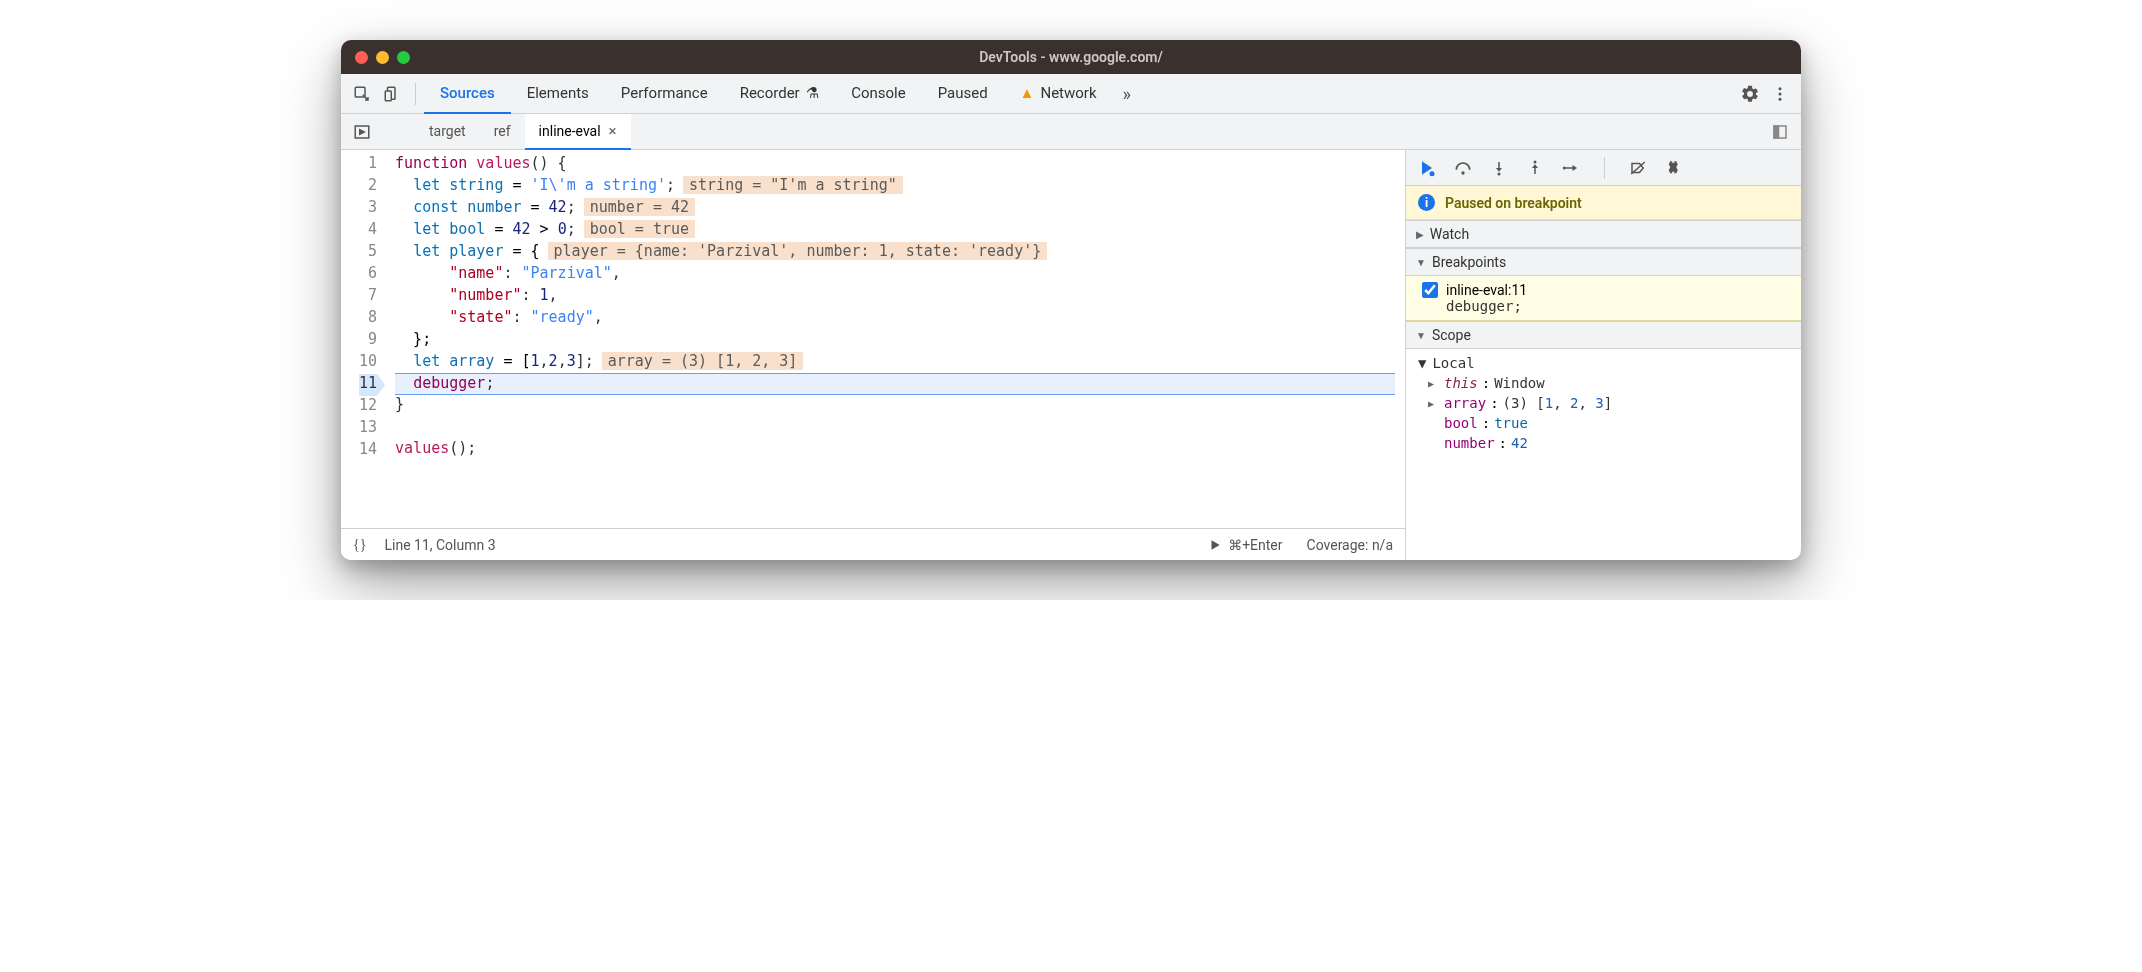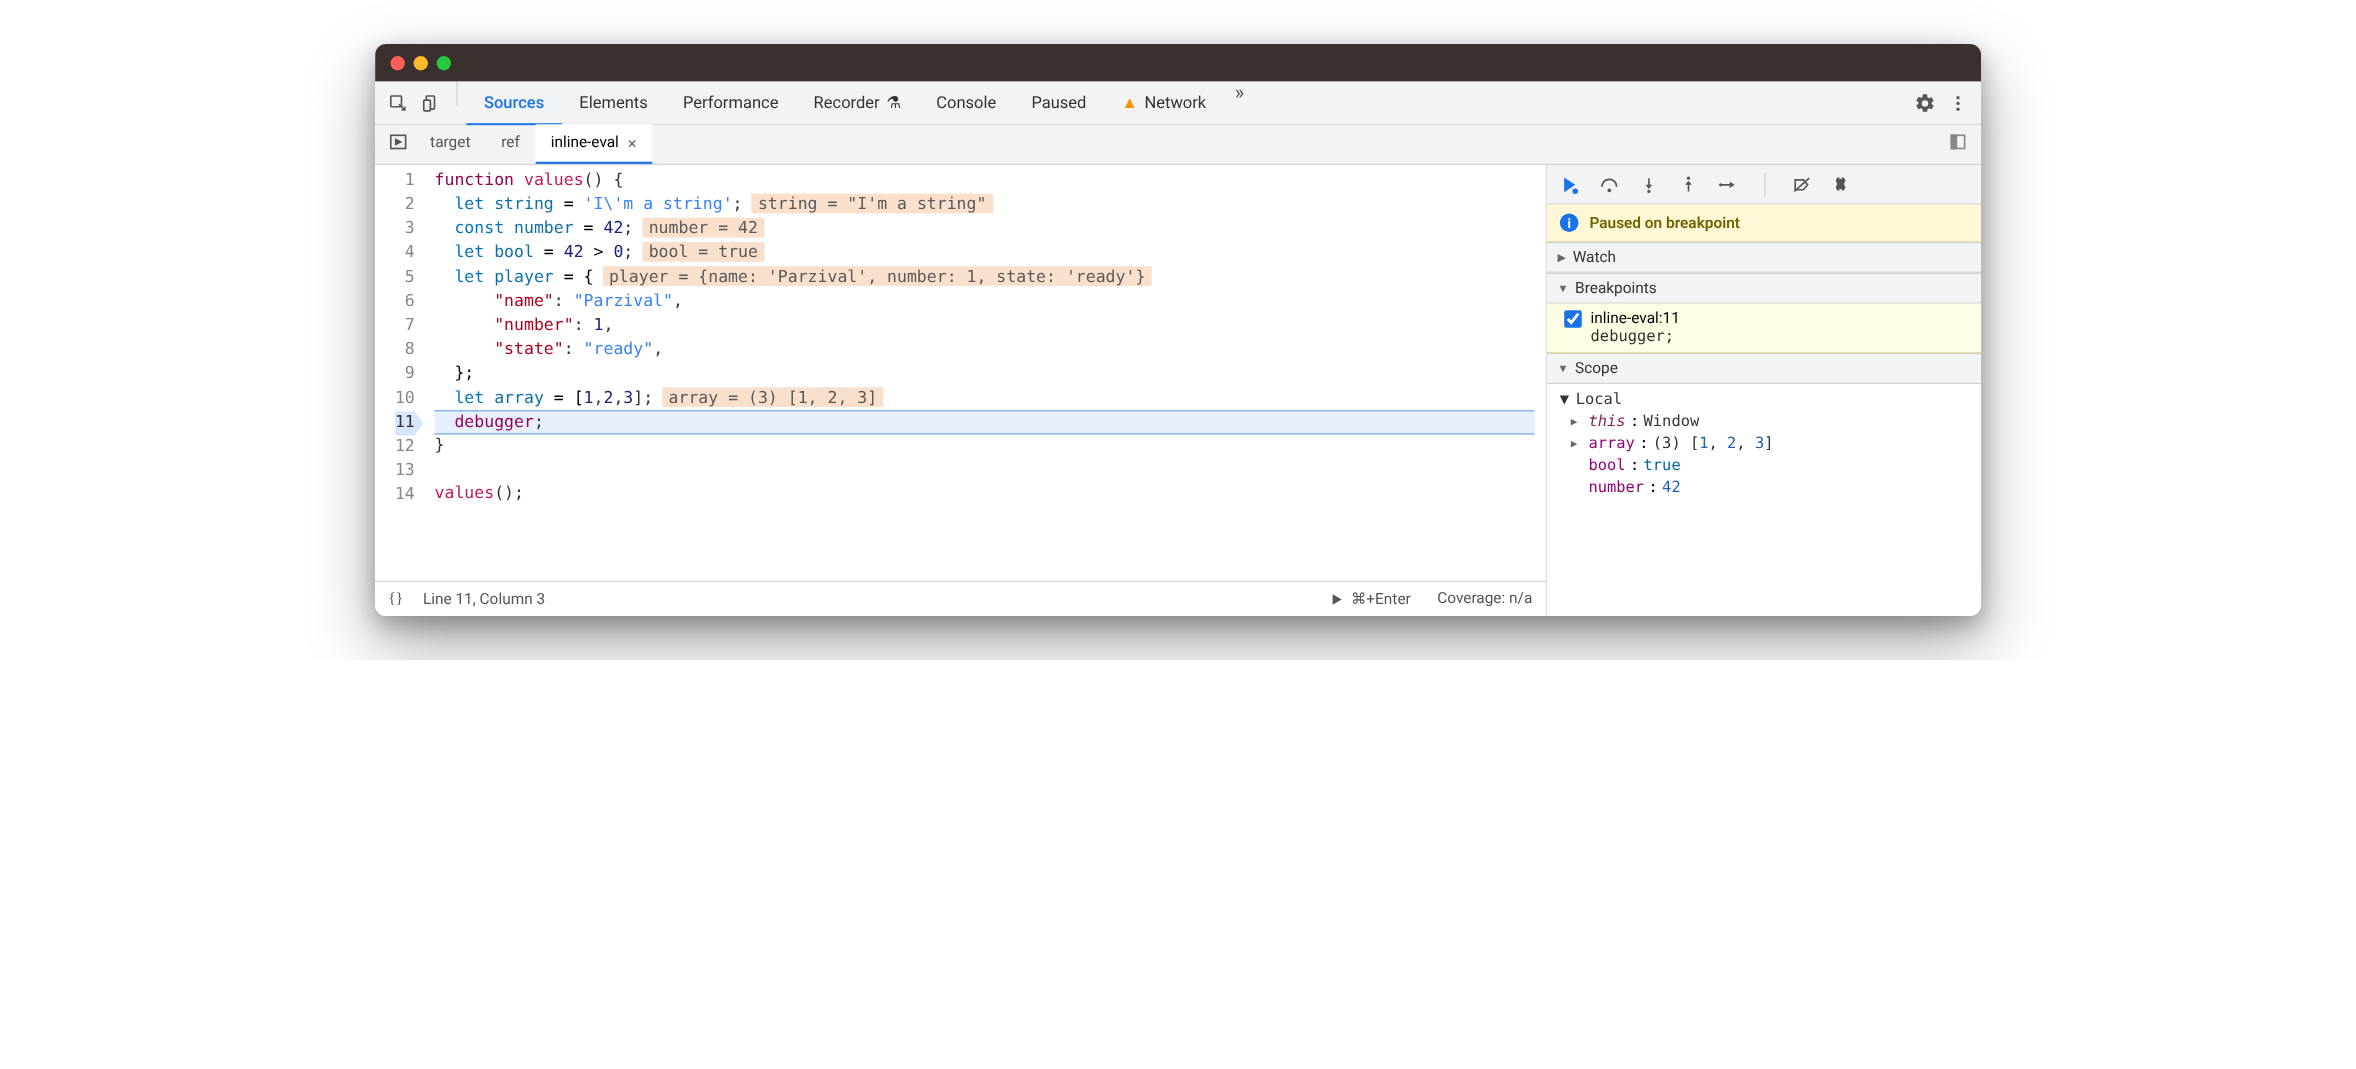--- a/index.html
+++ b/index.html
@@ -37,21 +37,21 @@
   .dot.r { background: #ff5f56; }
   .dot.y { background: #ffbd2e; }
   .dot.g { background: #27c93f; }
   .title-text {
     position: absolute; left:0; right:0; text-align:center;
     font-weight: 600;
   }
   
   .main-tabs {
     display: flex;
-    align-items: flex-start;
+    align-items: center;
     border-bottom: 1px solid #d0d0d0;
     background: #f1f3f4;
     height: 40px;
     padding: 0 6px;
     gap: 0;
   }
   .toolbar-ico {
     width: 30px; height: 40px; display:flex; align-items:center; justify-content:center;
     color: #555;
   }
@@ -66,24 +66,25 @@
     border-bottom: 2px solid transparent;
     gap:6px;
   }
   .maintab.active { color:#1a73e8; border-bottom-color:#1a73e8; font-weight:500; }
   .spacer { flex: 1; }
   .warn-ico { color:#f29900; }
   .lab-ico { color:#333; }
   .more-chevron { padding:0 10px; color:#555; font-size:18px; }
   
   .subrow {
-    display:flex; align-items:flex-end; height:36px;
+    display:flex; align-items:center; height:36px;
     border-bottom:1px solid #d0d0d0;
     padding:0 6px;
     background:#f1f3f4;
+    gap:38px;
   }
   .subrow .left-sub {
     display:flex; align-items:center; flex:1;
   }
   .filetab {
     padding: 0 14px; height:36px; display:flex; align-items:center;
     color:#555; font-size:14px; cursor:pointer; gap:8px;
     border-bottom:2px solid transparent;
   }
   .filetab.active { color:#000; border-bottom-color:#1a73e8; background:#fff; }
@@ -231,20 +232,21 @@
 <body>
 
 <div class="window">
 
   <div class="titlebar">
     <div class="traffic">
       <div class="dot r"></div>
       <div class="dot y"></div>
       <div class="dot g"></div>
     </div>
+    <div class="title-text">DevTools - www.google.com/</div>
   </div>
 
   <div class="main-tabs">
     <div class="toolbar-ico">
       <svg width="18" height="18" viewBox="0 0 24 24" fill="none" stroke="#555" stroke-width="2">
           <rect x="3" y="3" width="13" height="13" rx="1"></rect>
           <path d="M13 13 L20 20 M20 16 L20 20 L16 20"></path>
         </svg>
     </div>
     <div class="toolbar-ico">

